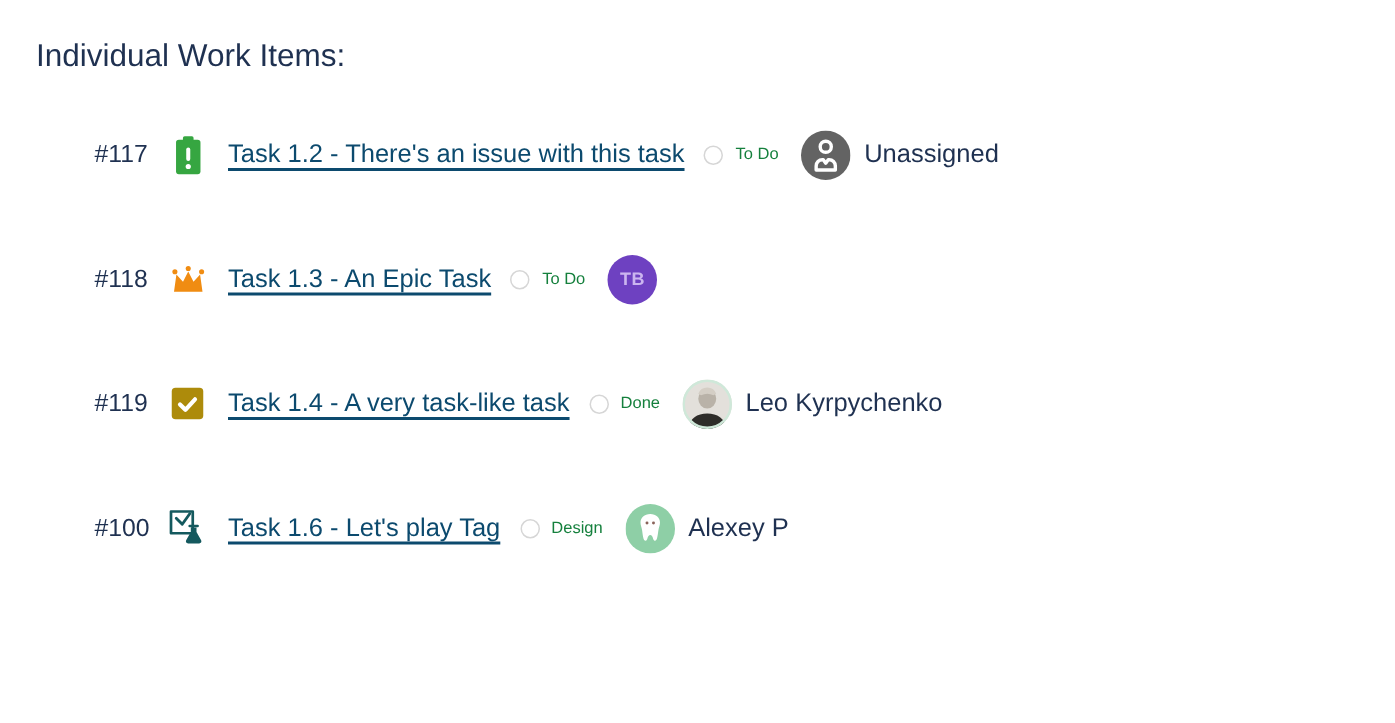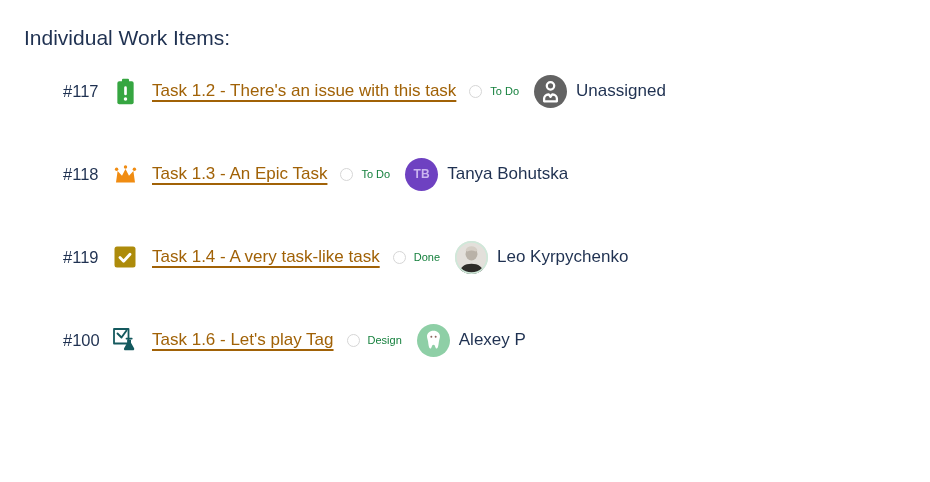--- a/index.html
+++ b/index.html
@@ -16,21 +16,21 @@
     position: relative;
   }
   .page-title {
     margin: 4px;
     padding: 20px 0 0 20px;
     font-size: 21px;
     font-weight: 500;
     line-height: 28px;
     color: #1f3151;
   }
-  .rows { margin-top: 22px; }
+  .rows { margin-top: 34px; }
   .work-item-row {
     display: flex;
     align-items: center;
     height: 34px;
     margin-bottom: 49px;
     padding-left: 63px;
     white-space: nowrap;
   }
   .item-id {
     display: inline-block;
@@ -41,21 +41,21 @@
   .type-icon {
     display: inline-flex;
     align-items: center;
     justify-content: center;
     width: 26px;
     height: 30px;
     margin-right: 14px;
   }
   .task-link {
     font-size: 17px;
-    color: #a16207;
+    color: #0c4a6e;
     text-decoration: underline;
     text-underline-offset: 4px;
     text-decoration-thickness: 1.5px;
     cursor: pointer;
   }
   .status-circle {
     display: inline-block;
     width: 11px;
     height: 11px;
     border: 1.5px solid #d6d6d6;
@@ -128,21 +128,20 @@
         <path d="M3 18.5 L4.6 7 L9 11.8 L12.5 5 L16 11.8 L20.4 7 L22 18.5 Z" fill="#f08c12"></path>
         <circle cx="3.6" cy="5.2" r="1.7" fill="#f08c12"></circle>
         <circle cx="12.5" cy="3" r="1.7" fill="#f08c12"></circle>
         <circle cx="21.4" cy="5.2" r="1.7" fill="#f08c12"></circle>
       </svg>
     </span>
     <a class="task-link">Task 1.3 - An Epic Task</a>
     <span class="status-circle"></span>
     <span class="status-label">To Do</span>
     <span class="avatar avatar-tb">TB</span>
-    <span class="assignee-name">Tanya Bohutska</span>
   </div>
 
   <div class="work-item-row">
     <span class="item-id">#119</span>
     <span class="type-icon">
       <svg width="24" height="24" viewBox="0 0 24 24" aria-hidden="true">
         <rect x="1.5" y="1.5" width="21" height="21" rx="2.5" fill="#ad8b0b"></rect>
         <path d="M7 12.6 L10.6 16.2 L17 9.2" fill="none" stroke="#ffffff" stroke-width="2.8" stroke-linecap="round" stroke-linejoin="round"></path>
       </svg>
     </span>

